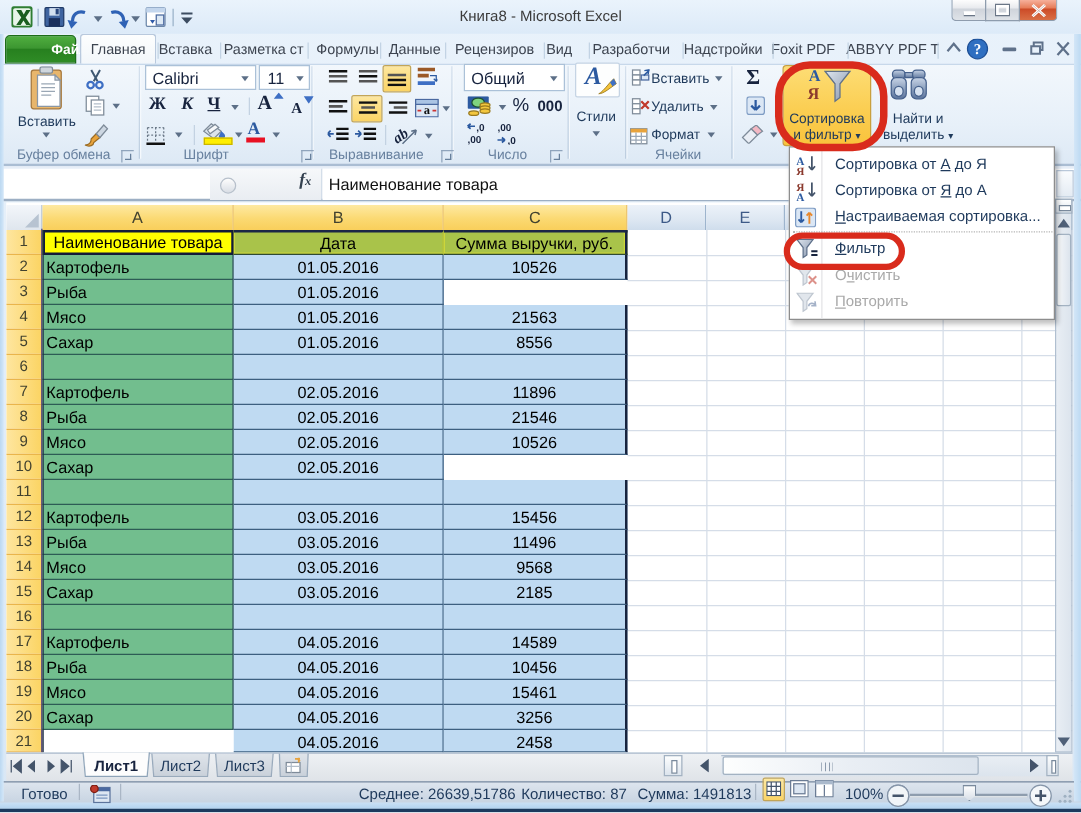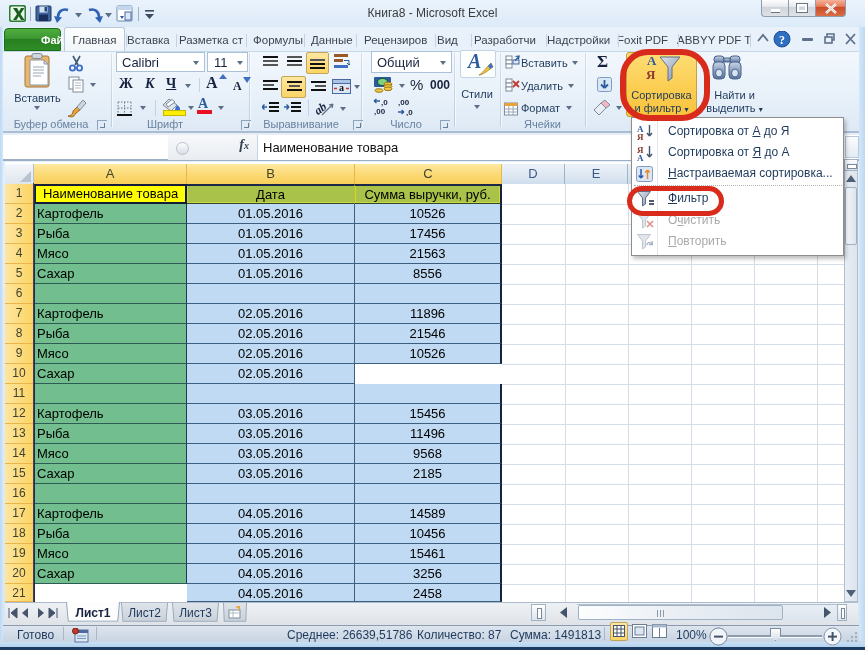--- a/index.html
+++ b/index.html
@@ -503,21 +503,20 @@
   <div class="abs" style="left:749px;top:22px;width:1px;height:418px;background:#d5dde8;"></div>
   <div class="abs" style="left:812px;top:22px;width:1px;height:418px;background:#d5dde8;"></div>
   <div class="abs cell" style="left:29px;top:22px;width:153px;height:20px;background:#FFFF00;text-align:center;border:2px solid #131c38;line-height:16px;">Наименование товара</div>
   <div class="abs cell" style="left:350px;top:22px;width:147px;height:20px;background:#A9C34A;text-align:center;border-top:2px solid #1b2746;border-bottom:1px solid #2f4a34;border-right:2px solid #17233e;box-shadow:inset 0 -1px 0 #cdd63a,inset 1px 0 0 #cdd63a,inset -1px 0 0 #cdd63a;line-height:17px;">Сумма выручки, руб.</div>
   <div class="abs cell" style="left:182px;top:22px;width:168px;height:20px;background:#A9C34A;text-align:center;border-top:2px solid #1b2746;border-bottom:1px solid #2f4a34;border-right:1px solid #b9c32f;box-shadow:inset 0 -1px 0 #cdd63a,inset 1px 0 0 #cdd63a;line-height:17px;">Дата</div>
   <div class="abs cell gA" style="left:29px;top:42px;width:153px;height:20px;">Картофель</div>
   <div class="abs cell gBC" style="left:182px;top:42px;width:168px;height:20px;">01.05.2016</div>
   <div class="abs cell gBC" style="left:350px;top:42px;width:147px;height:20px;border-right:2px solid #17233e;">10526</div>
   <div class="abs cell gA" style="left:29px;top:62px;width:153px;height:20px;">Рыба</div>
   <div class="abs cell gBC" style="left:182px;top:62px;width:168px;height:20px;">01.05.2016</div>
-  <div class="abs cell gBC" style="left:350px;top:62px;width:147px;height:20px;border-right:2px solid #17233e;">17456</div>
   <div class="abs cell gA" style="left:29px;top:82px;width:153px;height:20px;">Мясо</div>
   <div class="abs cell gBC" style="left:182px;top:82px;width:168px;height:20px;">01.05.2016</div>
   <div class="abs cell gBC" style="left:350px;top:82px;width:147px;height:20px;border-right:2px solid #17233e;">21563</div>
   <div class="abs cell gA" style="left:29px;top:102px;width:153px;height:20px;">Сахар</div>
   <div class="abs cell gBC" style="left:182px;top:102px;width:168px;height:20px;">01.05.2016</div>
   <div class="abs cell gBC" style="left:350px;top:102px;width:147px;height:20px;border-right:2px solid #17233e;">8556</div>
   <div class="abs cell gA" style="left:29px;top:122px;width:153px;height:20px;"></div>
   <div class="abs cell gBC" style="left:182px;top:122px;width:168px;height:20px;"></div>
   <div class="abs cell gBC" style="left:350px;top:122px;width:147px;height:20px;border-right:2px solid #17233e;"></div>
   <div class="abs cell gA" style="left:29px;top:142px;width:153px;height:20px;">Картофель</div>

